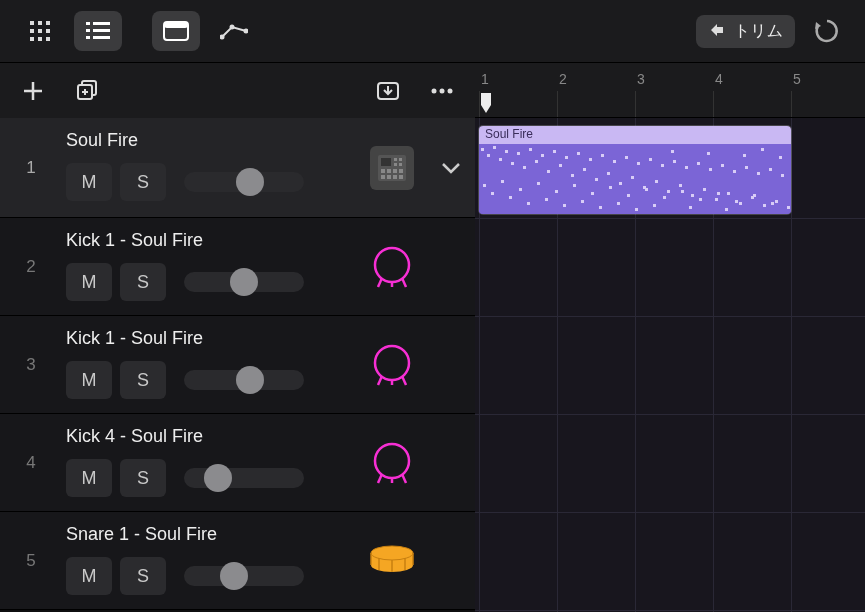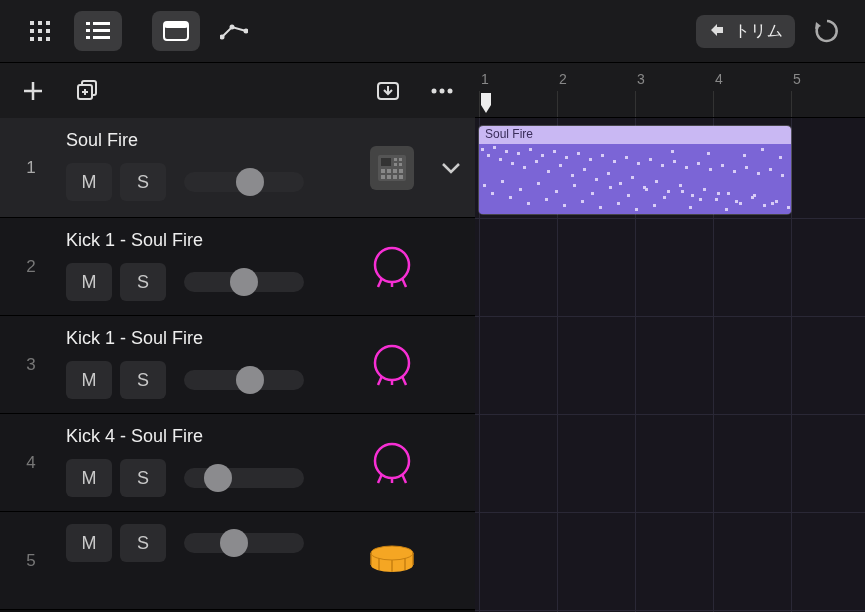--- a/index.html
+++ b/index.html
@@ -271,20 +271,21 @@
               <line x1="32" y1="33" x2="36" y2="42" stroke="#f72fd4" stroke-width="2.5"></line>
               <line x1="22" y1="37" x2="22" y2="42" stroke="#f72fd4" stroke-width="2.5"></line>
             </svg>
         </div>
         <div class="expand-col"></div>
       </div>
 
       <div class="track subtrack">
         <div class="track-num">5</div>
         <div class="track-body">
+          <div class="track-name">Snare 1 - Soul Fire</div>
           <div class="track-controls">
             <div class="ms-btn">M</div>
             <div class="ms-btn solo">S</div>
             <div class="slider">
                 <div class="thumb" style="left:42%"></div>
               </div>
           </div>
         </div>
         <div class="track-icon-col">
           <svg width="48" height="34" viewBox="0 0 48 34">

